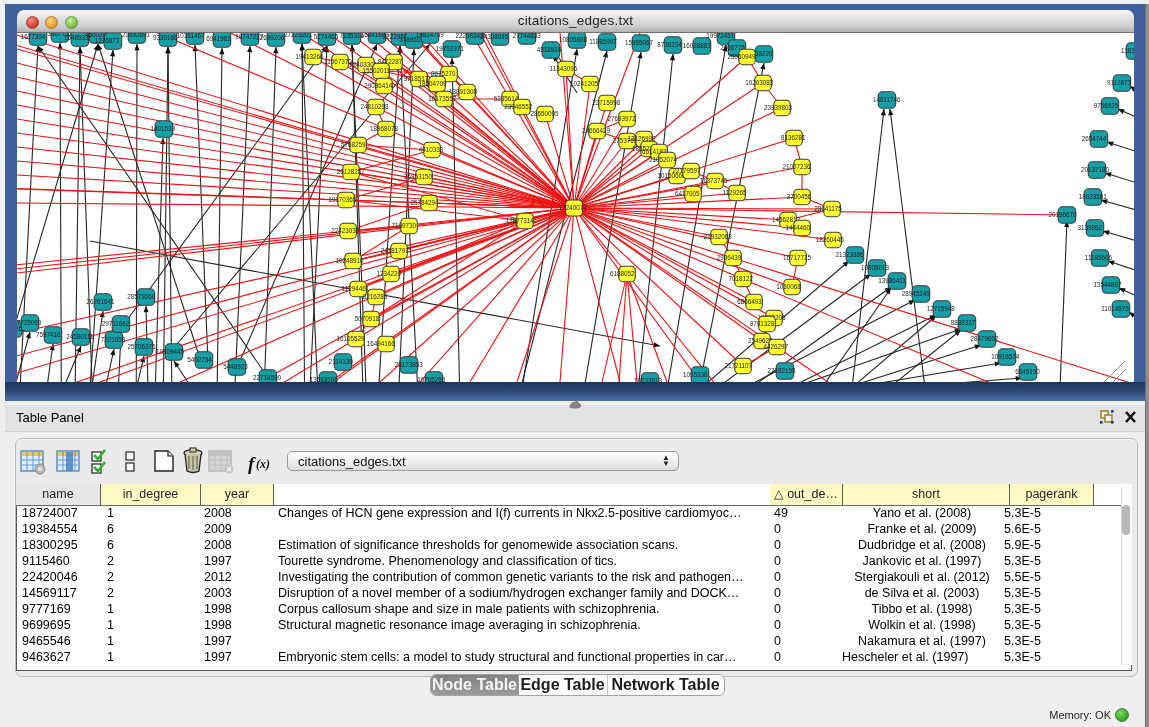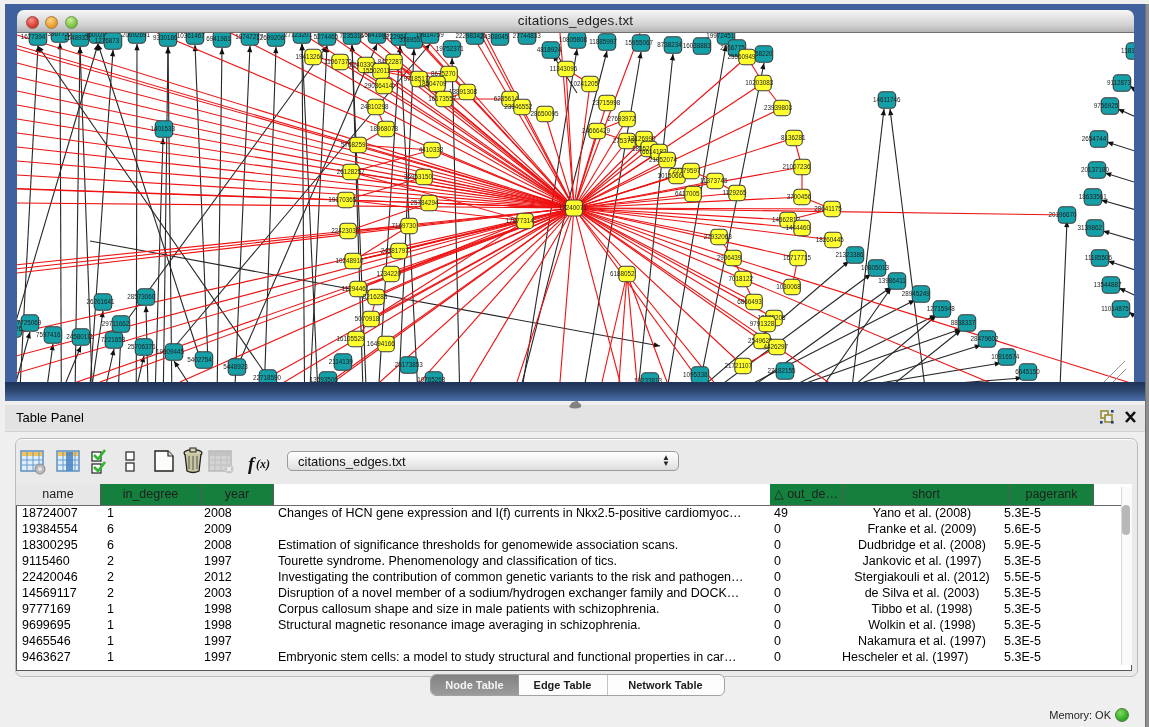--- a/index.html
+++ b/index.html
@@ -23,35 +23,35 @@
  border:1px solid #bcbcbc;border-radius:7px;box-shadow:inset 0 1px 0 #fbfbfb;}
 #dropdown{left:287px;top:451px;width:392px;height:20px;background:
  linear-gradient(#ffffff,#ededed 60%,#dcdcdc);border:1px solid #9a9a9a;
  border-radius:5px;font-size:13px;color:#111;line-height:20px;padding-left:10px;
  box-sizing:border-box;}
 #ddarrows{left:659px;top:452px;width:14px;height:18px;font-size:8px;color:#222;font-weight:bold;
  line-height:6px;padding-top:3px;text-align:center;box-sizing:border-box;
  letter-spacing:0;}
 #tablewrap{left:16px;top:484px;width:1116px;height:187px;background:#fff;
  border:1px solid #565656;box-sizing:border-box;}
-.hcell{position:absolute;top:0;height:21px;background:#15803d;
+.hcell{position:absolute;top:0;height:21px;background:#fef9c3;
  border-right:1px solid #5a5a5a;font-size:12.5px;color:#1e1e1e;
  text-align:center;line-height:21px;box-sizing:border-box;}
 #hdr{left:16px;top:484px;width:1116px;height:22px;background:#fff;
  border-bottom:1px solid #6a6a6a;box-sizing:border-box;}
 .row{position:absolute;left:16px;width:1100px;height:16px;font-size:12.5px;
  color:#000;}
 .row span{position:absolute;white-space:nowrap;}
 #vscroll{left:1121px;top:487px;width:10px;height:178px;background:#fafafa;
  border-left:1px solid #d9d9d9;}
 #vthumb{left:1122px;top:505px;width:8px;height:30px;background:#b8b8b8;
  border-radius:4px;}
 
 #tabbar{left:430px;top:674px;width:293px;height:20px;border:1px solid #a2a2a2;
- border-radius:6px;background:#fdfdfd;overflow:hidden;font-size:11px;font-weight:bold;}
+ border-radius:6px;background:#fdfdfd;overflow:hidden;font-size:16px;font-weight:bold;}
 .seg{position:absolute;top:0;height:20px;line-height:20px;text-align:center;
  color:#1c1c1c;}
 #segnode{left:0;width:87px;background:linear-gradient(#828282,#9b9b9b);
  color:#f4f4f4;border-right:1px solid #9a9a9a;}
 #segedge{left:87px;width:89px;border-right:1px solid #c4c4c4;}
 #segnet{left:176px;width:117px;}
 #memory{right:38px;top:709px;font-size:11px;color:#1e1e1e;}
 #greendot{left:1115px;top:708px;width:14px;height:14px;border-radius:50%;
  background:radial-gradient(circle at 38% 32%,#7fdc60,#35ad27 60%,#239417);
  border:1px solid #4c7b44;box-sizing:border-box;}

